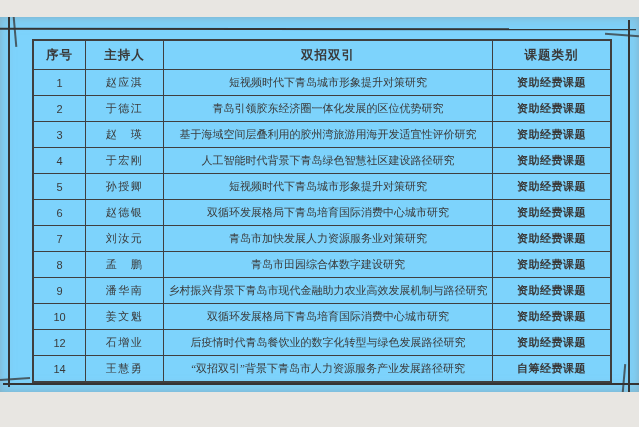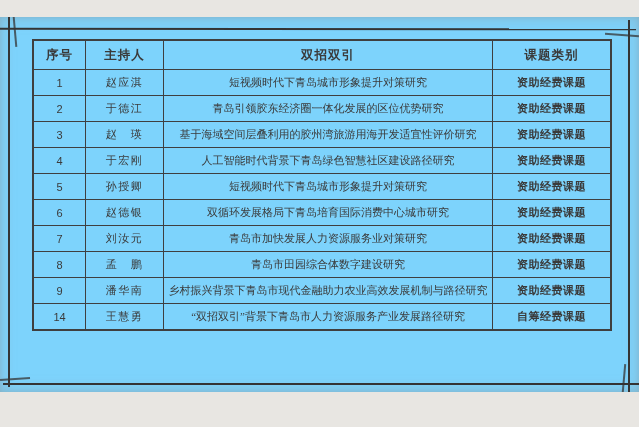--- a/index.html
+++ b/index.html
@@ -127,20 +127,32 @@
         <td class="title-cell">青岛市田园综合体数字建设研究</td>
         <td class="cat-cell">资助经费课题</td>
       </tr>
       <tr>
         <td class="no-cell">9</td>
         <td class="leader-cell">潘华南</td>
         <td class="title-cell">乡村振兴背景下青岛市现代金融助力农业高效发展机制与路径研究</td>
         <td class="cat-cell">资助经费课题</td>
       </tr>
       <tr>
+        <td class="no-cell">10</td>
+        <td class="leader-cell">姜文魁</td>
+        <td class="title-cell">双循环发展格局下青岛培育国际消费中心城市研究</td>
+        <td class="cat-cell">资助经费课题</td>
+      </tr>
+      <tr>
+        <td class="no-cell">12</td>
+        <td class="leader-cell">石增业</td>
+        <td class="title-cell">后疫情时代青岛餐饮业的数字化转型与绿色发展路径研究</td>
+        <td class="cat-cell">资助经费课题</td>
+      </tr>
+      <tr>
         <td class="no-cell">14</td>
         <td class="leader-cell">王慧勇</td>
         <td class="title-cell">“双招双引”背景下青岛市人力资源服务产业发展路径研究</td>
         <td class="cat-cell">自筹经费课题</td>
       </tr>
     </tbody>
   </table>
 </div>
 
 </body></html>

